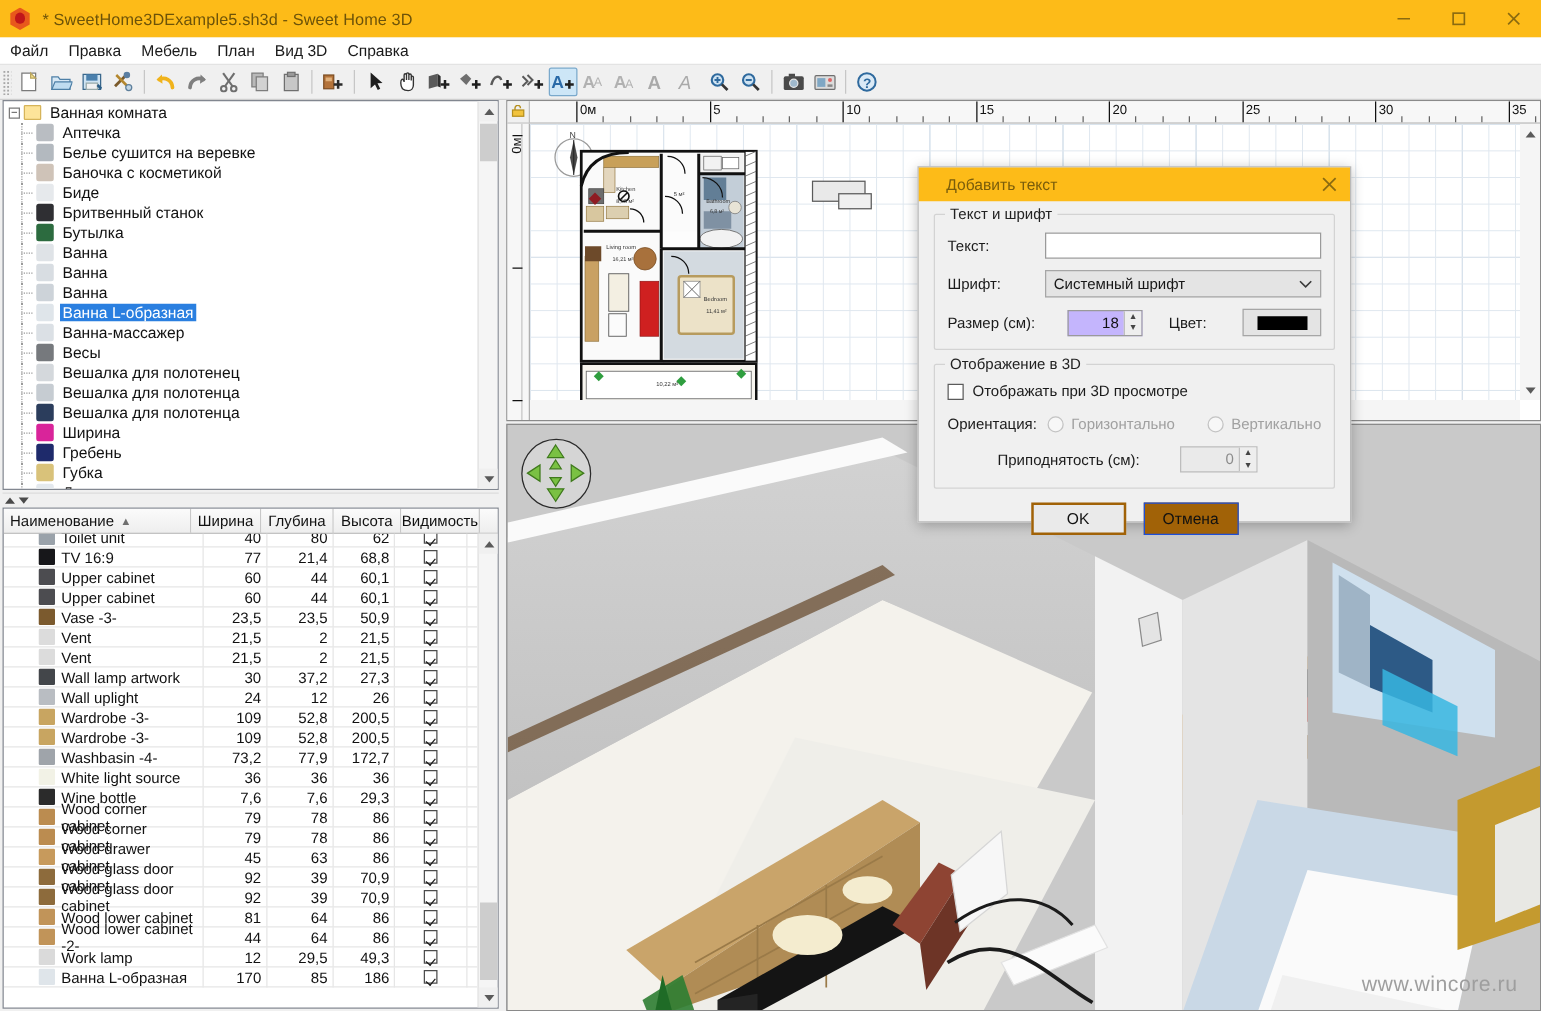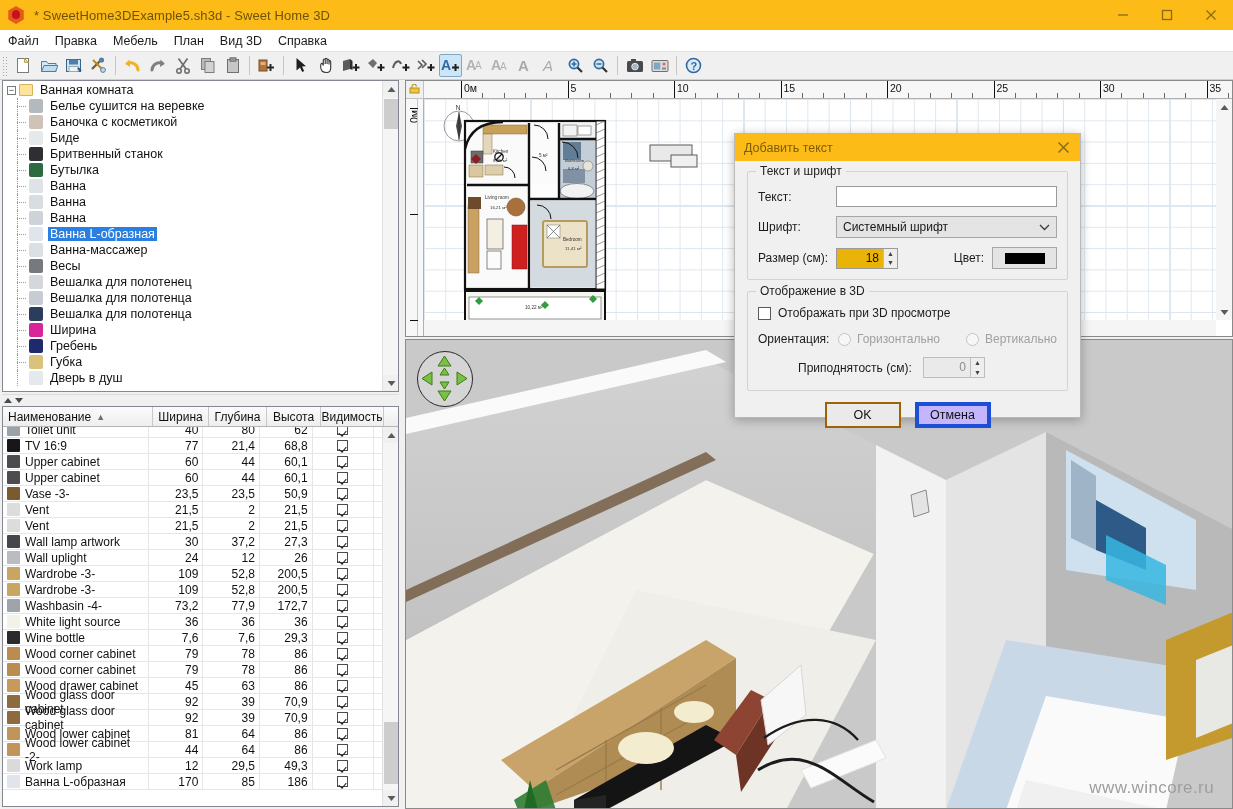--- a/index.html
+++ b/index.html
@@ -106,21 +106,21 @@
     border-right:1px solid #c8c8c8; padding:0 5px; background:linear-gradient(#fbfbfb,#eeeeee);
   }
   .th.c0 { width:150px; }
   .th.c1 { width:56px; justify-content:center;}
   .th.c2 { width:58px; justify-content:center;}
   .th.c3 { width:54px; justify-content:center;}
   .th.c4 { width:63px; justify-content:center;text-align:right;}
   .th.c5 { flex:1; border-right:none;}
   .sort-arrow { margin-left:5px; font-size:9px; color:#6f6f6f; }
   .tbody { position:absolute; top:20px; left:0; right:16px; bottom:0; overflow:hidden; }
-  .tr { display:flex; height:16px; border-bottom:1px solid #e6e6e6; align-items:center; }
+  .tr { display:flex; height:16px; border-bottom:1px solid #e6e6e6; align-items:center;padding-left:24px; }
   .td { font-size:12px; color:#111; border-right:1px solid #e6e6e6; height:16px; display:flex; align-items:center; padding:0 4px;}
   .td.c0 { width:150px; gap:5px; }
   .td.c1 { width:56px; justify-content:flex-end;}
   .td.c2 { width:58px; justify-content:flex-end;}
   .td.c3 { width:54px; justify-content:flex-end;}
   .td.c4 { width:63px; justify-content:center;}
   .td.c5 { flex:1; border-right:none;}
   .row-ico { width:13px; height:13px; flex:none; border-radius:1px; }
   .cb { width:11px; height:11px; border:1px solid #4c4c4c; background:#fff; position:relative; }
   .cb:after {
@@ -158,45 +158,45 @@
     border:1.6px solid #2a2a2a; background:rgba(255,255,255,.22);
   }
   .watermark { position:absolute; right:18px; bottom:10px; font-size:17px; color:#9e9e9e; letter-spacing:.4px;}
 
   
   .dialog {
     position:absolute; left:734px; top:133px; width:347px; height:285px;
     background:#f0f0f0; border:1px solid #b9b9b9;
     box-shadow:0 2px 10px rgba(0,0,0,.28);
   }
-  .dlg-title { height:27px; background:#FDBB18; display:flex; align-items:center; }
+  .dlg-title { height:27px; background:#FDBB18; display:flex; align-items:center;padding-left:13px; }
   .dlg-title span { margin-left:9px; font-size:12.5px; color:#7a5d0b; }
   .dlg-x { margin-left:auto; width:34px; height:27px; display:flex; align-items:center; justify-content:center; color:#8a6a10;}
   .dlg-body { padding:10px 12px 0 12px; }
   .group { border:1px solid #d3d3d3; border-radius:2px; position:relative; margin-bottom:11px; padding:14px 10px 10px 10px;}
   .group > .legend { position:absolute; top:-8px; left:8px; background:#f0f0f0; padding:0 4px; font-size:12px; color:#222;}
   .frow { display:flex; align-items:center; margin-bottom:9px; }
-  .frow:last-child { margin-bottom:0; }
+  .frow:last-child { margin-bottom:0;gap:21px; }
   .flabel { font-size:12px; color:#1b1b1b; }
   .txtinput { height:21px; border:1px solid #9a9a9a; background:#fff; flex:1; }
   .combo { height:22px; border:1px solid #a6a6a6; background:#e4e4e4; flex:1; display:flex; align-items:center; padding:0 6px; font-size:12px; color:#171717;}
   .combo .cv { flex:1; }
-  .spin { display:flex; height:21px; border:1px solid #9a9a9a; background:#eab308; width:62px;}
+  .spin { display:flex; height:21px; border:1px solid #9a9a9a; background:#c4b5fd; width:62px;}
   .spin .sv { flex:1; text-align:right; padding-right:4px; font-size:12px; line-height:19px; color:#111;}
   .spin .sbtns { width:14px; border-left:1px solid #bfbfbf; background:#eee; display:flex; flex-direction:column;}
   .spin .sbtns i { flex:1; display:flex; align-items:center; justify-content:center; font-style:normal; font-size:7px; color:#444;}
   .spin.dis { background:#eaeaea; border-color:#bdbdbd; }
   .spin.dis .sv { color:#8b8b8b; }
   .colorbtn { width:65px; height:22px; border:1px solid #a6a6a6; background:#e4e4e4; display:flex; align-items:center; justify-content:center;}
   .colorchip { width:40px; height:11px; background:#000; }
   .chk { width:13px; height:13px; border:1px solid #5a5a5a; background:#fff; margin-right:7px; flex:none;}
   .radio { width:13px; height:13px; border:1.5px solid #c3c3c3; border-radius:50%; background:#f7f7f7; margin-right:6px; flex:none;}
   .disabled { color:#a0a0a0; }
   .dlg-buttons { display:flex; justify-content:center; gap:14px; margin-top:8px; }
-  .btn { min-width:76px; height:26px; border:4px solid #1d4ed8; background:#c4b5fd; font-size:12.5px; display:flex; align-items:center; justify-content:center; color:#111;}
+  .btn { min-width:76px; height:26px; border:1px solid #1d4ed8; background:#a16207; font-size:12.5px; display:flex; align-items:center; justify-content:center; color:#111;}
   .btn.def { border:2px solid #a16207; background:#eaeaea; }
 </style>
 </head>
 <body>
 
 <div id="app">
 
   <div class="titlebar">
     <div class="app-icon">
       <div class="hex"></div>
@@ -414,20 +414,26 @@
   </div>
 
   <div class="leftpanel">
 
     <div class="tree-wrap">
       <div class="tree-inner" id="tree-inner">
           <div class="tree-row root">
             <div class="toggle-box">−</div>
             <div class="folder-ico"></div>
             <span class="tree-label">Ванная комната</span>
+          </div>
+          <div class="tree-row child">
+            <div class="vline"></div>
+            <div class="dash" style="top:8px;"></div>
+            <div class="item-ico" style="background: rgb(185, 189, 194);"></div>
+            <span class="tree-label">Аптечка</span>
           </div>
           <div class="tree-row child">
             <div class="vline"></div>
             <div class="dash" style="top:8px;"></div>
             <div class="item-ico" style="background: rgb(179, 185, 191);"></div>
             <span class="tree-label">Белье сушится на веревке</span>
           </div>
           <div class="tree-row child">
             <div class="vline"></div>
             <div class="dash" style="top:8px;"></div>

